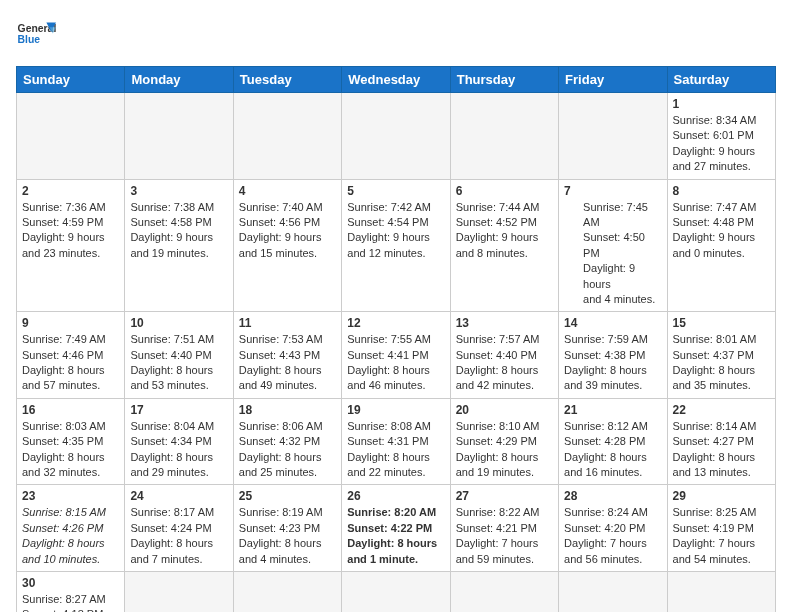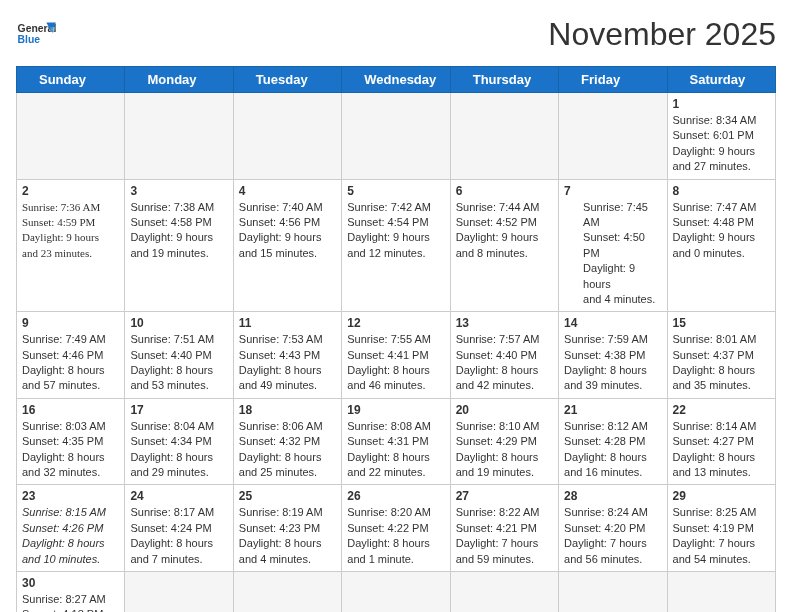--- a/index.html
+++ b/index.html
@@ -49,21 +49,21 @@
       flex: 1;
       border: 1px solid #ccc;
       border-collapse: collapse;
       width: 100%;
       table-layout: fixed;
     }
     .calendar th {
       background: #1a73c8;
       color: #fff;
       text-align: left;
-      padding: 5px 22px;
+      padding: 5px 6px;
       font-size: 13px;
       font-weight: bold;
       border: 1px solid #1565a8;
     }
     .calendar td {
       border: 1px solid #ccc;
       vertical-align: top;
       padding: 4px 5px;
       font-size: 9.5px;
       color: #333;
@@ -96,21 +96,20 @@
   <div class="header">
     <div class="logo">
       <svg class="logo-icon" viewBox="0 0 50 50" width="50" height="50">
         <text x="2" y="20" font-size="13" font-weight="bold" fill="#333">General</text>
         <text x="2" y="34" font-size="13" font-weight="bold" fill="#1a73c8">Blue</text>
         <polygon points="38,8 50,8 44,20" fill="#1a73c8"></polygon>
         <polygon points="42,14 50,14 46,22" fill="#55aadd" opacity="0.7"></polygon>
       </svg>
     </div>
     <div class="title-section">
-      <div class="month-title">November 2025</div>
     </div>
   </div>
 
   <table class="calendar">
     <thead>
       <tr>
         <th>Sunday</th>
         <th>Monday</th>
         <th>Tuesday</th>
         <th>Wednesday</th>
@@ -131,21 +130,21 @@
             <span class="day-number">1</span>
             <div class="day-info" style="white-space: pre-line;">Sunrise: 8:34 AM
 Sunset: 6:01 PM
 Daylight: 9 hours
 and 27 minutes.</div>
           </td>
         </tr>
         <tr>
           <td>
             <span class="day-number">2</span>
-            <div class="day-info" style="white-space: pre-line; font-family: Liberation Serif, serif;">Sunrise: 7:36 AM
+            <div class="day-info" style="white-space: pre-line;">Sunrise: 7:36 AM
 Sunset: 4:59 PM
 Daylight: 9 hours
 and 23 minutes.</div>
           </td>
           <td>
             <span class="day-number">3</span>
             <div class="day-info" style="white-space: pre-line;">Sunrise: 7:38 AM
 Sunset: 4:58 PM
 Daylight: 9 hours
 and 19 minutes.</div>
@@ -305,21 +304,21 @@
           </td>
           <td>
             <span class="day-number">25</span>
             <div class="day-info" style="white-space: pre-line;">Sunrise: 8:19 AM
 Sunset: 4:23 PM
 Daylight: 8 hours
 and 4 minutes.</div>
           </td>
           <td>
             <span class="day-number">26</span>
-            <div class="day-info" style="white-space: pre-line;">Sunrise: 8:20 AM
+            <div class="day-info" style="white-space: pre-line; font-weight: bold;">Sunrise: 8:20 AM
 Sunset: 4:22 PM
 Daylight: 8 hours
 and 1 minute.</div>
           </td>
           <td>
             <span class="day-number">27</span>
             <div class="day-info" style="white-space: pre-line;">Sunrise: 8:22 AM
 Sunset: 4:21 PM
 Daylight: 7 hours
 and 59 minutes.</div>

